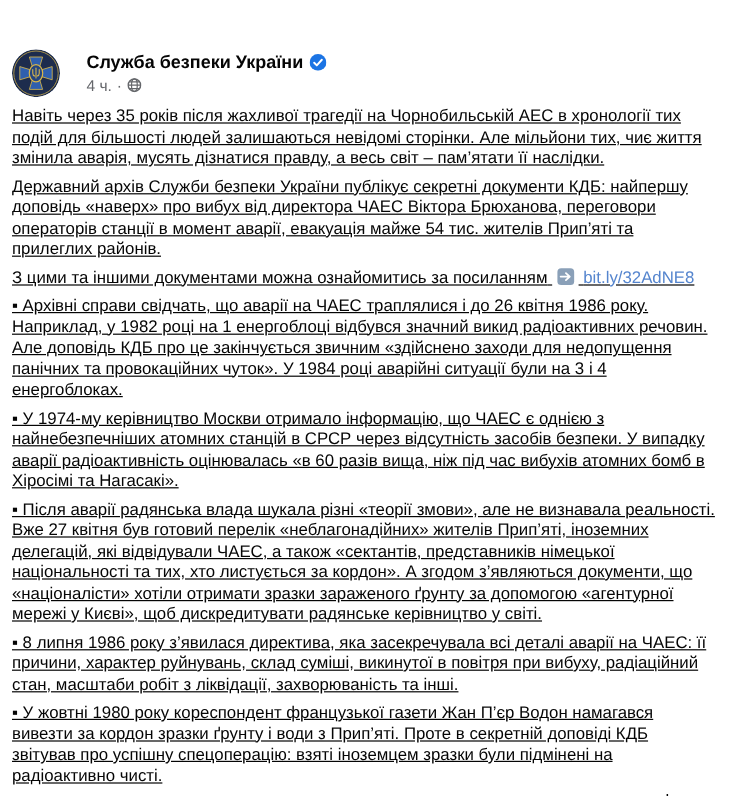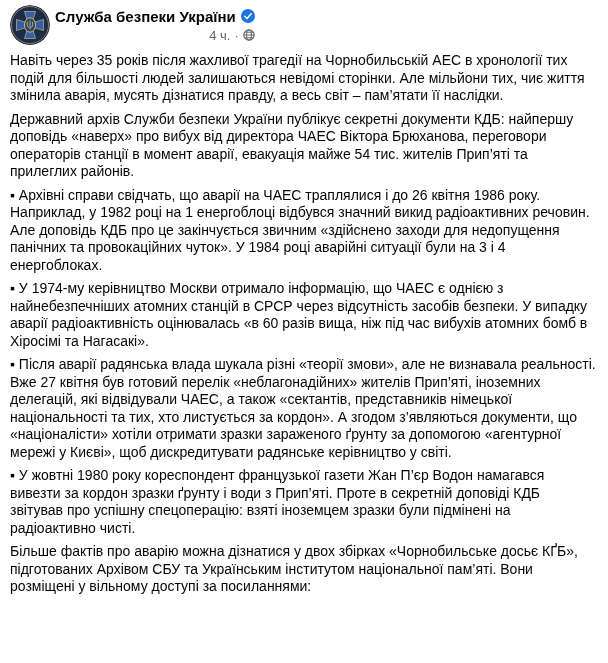--- a/index.html
+++ b/index.html
@@ -5,35 +5,35 @@
   html,body{margin:0;padding:0;background:#ffffff;}
   body{
     width:608px;
     font-family:"Liberation Sans", sans-serif;
     color:#050505;
     -webkit-font-smoothing:antialiased;
   }
   .post{padding:5px 12px 6px 10px;}
 
   
-  .post-header{display:flex;align-items:center;gap:5px;margin-bottom:7px;}
+  .post-header{display:flex;align-items:center;gap:22px;margin-bottom:7px;margin-top:36px;}
   .avatar{width:40px;height:40px;border-radius:50%;overflow:hidden;flex:0 0 40px;cursor:pointer;}
   .avatar svg{display:block;}
   .header-info{display:flex;flex-direction:column;justify-content:center;}
   .name-row{display:flex;align-items:center;gap:5px;}
   .page-name{font-weight:bold;font-size:15px;color:#050505;text-decoration:none;cursor:pointer;}
   .verified-badge{display:inline-flex;width:14px;height:14px;}
-  .meta-row{display:flex;align-items:center;gap:4px;font-size:13px;color:#65676b;margin-top:3px;justify-content:flex-end;}
+  .meta-row{display:flex;align-items:center;gap:4px;font-size:13px;color:#65676b;margin-top:3px;}
   .timestamp{color:#65676b;text-decoration:none;cursor:pointer;}
   .meta-dot{color:#65676b;}
   .globe-icon{display:inline-flex;width:12px;height:12px;}
 
   
   .post-body{font-size:14px;line-height:17.5px;color:#050505;}
-  .para{margin:0 0 6px 0;}
+  .para{margin:0 0 6px 0;text-decoration:underline;}
   .para:last-child{margin-bottom:0;}
   .post-link{color:#5585ce;text-decoration:none;cursor:pointer;}
   .arrow-emoji{display:inline-block;width:15px;height:15px;vertical-align:-2px;margin:0 3px 0 4px;}
 </style>
 </head>
 <body>
 
 <div class="post">
 
   <div class="post-header">
@@ -75,20 +75,31 @@
             <path d="M1 6 H11 M1.8 3.2 H10.2 M1.8 8.8 H10.2" stroke="#65676b" stroke-width="1" fill="none"></path>
           </svg>
         </span>
       </div>
     </div>
   </div>
 
   <div class="post-body">
     <p class="para">Навіть через 35 років після жахливої трагедії на Чорнобильській АЕС в хронології тих подій для більшості людей залишаються невідомі сторінки. Але мільйони тих, чиє життя змінила аварія, мусять дізнатися правду, а весь світ – пам’ятати її наслідки.</p>
     <p class="para">Державний архів Служби безпеки України публікує секретні документи КДБ: найпершу доповідь «наверх» про вибух від директора ЧАЕС Віктора Брюханова, переговори операторів станції в момент аварії, евакуація майже 54 тис. жителів Прип’яті та прилеглих районів.</p>
+    <p class="para">
+      <span>З цими та іншими документами можна ознайомитись за посиланням</span>
+      <span class="arrow-emoji">
+        <svg width="15" height="15" viewBox="0 0 15 15">
+          <rect x="0.5" y="0.5" width="14" height="14" rx="3.2" fill="#8aa0b8"></rect>
+          <path d="M3.2 7.5 H10 M7.6 4.6 L10.8 7.5 L7.6 10.4" fill="none" stroke="#ffffff" stroke-width="1.5" stroke-linecap="round" stroke-linejoin="round"></path>
+        </svg>
+      </span>
+      <a class="post-link">bit.ly/32AdNE8</a>
+    </p>
     <p class="para">▪ Архівні справи свідчать, що аварії на ЧАЕС траплялися і до 26 квітня 1986 року. Наприклад, у 1982 році на 1 енергоблоці відбувся значний викид радіоактивних речовин. Але доповідь КДБ про це закінчується звичним «здійснено заходи для недопущення панічних та провокаційних чуток». У 1984 році аварійні ситуації були на 3 і 4 енергоблоках.</p>
     <p class="para">▪ У 1974-му керівництво Москви отримало інформацію, що ЧАЕС є однією з найнебезпечніших атомних станцій в СРСР через відсутність засобів безпеки. У випадку аварії радіоактивність оцінювалась «в 60 разів вища, ніж під час вибухів атомних бомб в Хіросімі та Нагасакі».</p>
     <p class="para">▪ Після аварії радянська влада шукала різні «теорії змови», але не визнавала реальності. Вже 27 квітня був готовий перелік «неблагонадійних» жителів Прип’яті, іноземних делегацій, які відвідували ЧАЕС, а також «сектантів, представників німецької національності та тих, хто листується за кордон». А згодом з’являються документи, що «націоналісти» хотіли отримати зразки зараженого ґрунту за допомогою «агентурної мережі у Києві», щоб дискредитувати радянське керівництво у світі.</p>
+    <p class="para">▪ 8 липня 1986 року з’явилася директива, яка засекречувала всі деталі аварії на ЧАЕС: її причини, характер руйнувань, склад суміші, викинутої в повітря при вибуху, радіаційний стан, масштаби робіт з ліквідації, захворюваність та інші.</p>
     <p class="para">▪ У жовтні 1980 року кореспондент французької газети Жан П’єр Водон намагався вивезти за кордон зразки ґрунту і води з Прип’яті. Проте в секретній доповіді КДБ звітував про успішну спецоперацію: взяті іноземцем зразки були підмінені на радіоактивно чисті.</p>
     <p class="para">Більше фактів про аварію можна дізнатися у двох збірках «Чорнобильське досьє КҐБ», підготованих Архівом СБУ та Українським інститутом національної пам’яті. Вони розміщені у вільному доступі за посиланнями:</p>
   </div>
 
 </div>
 
 </body></html>

